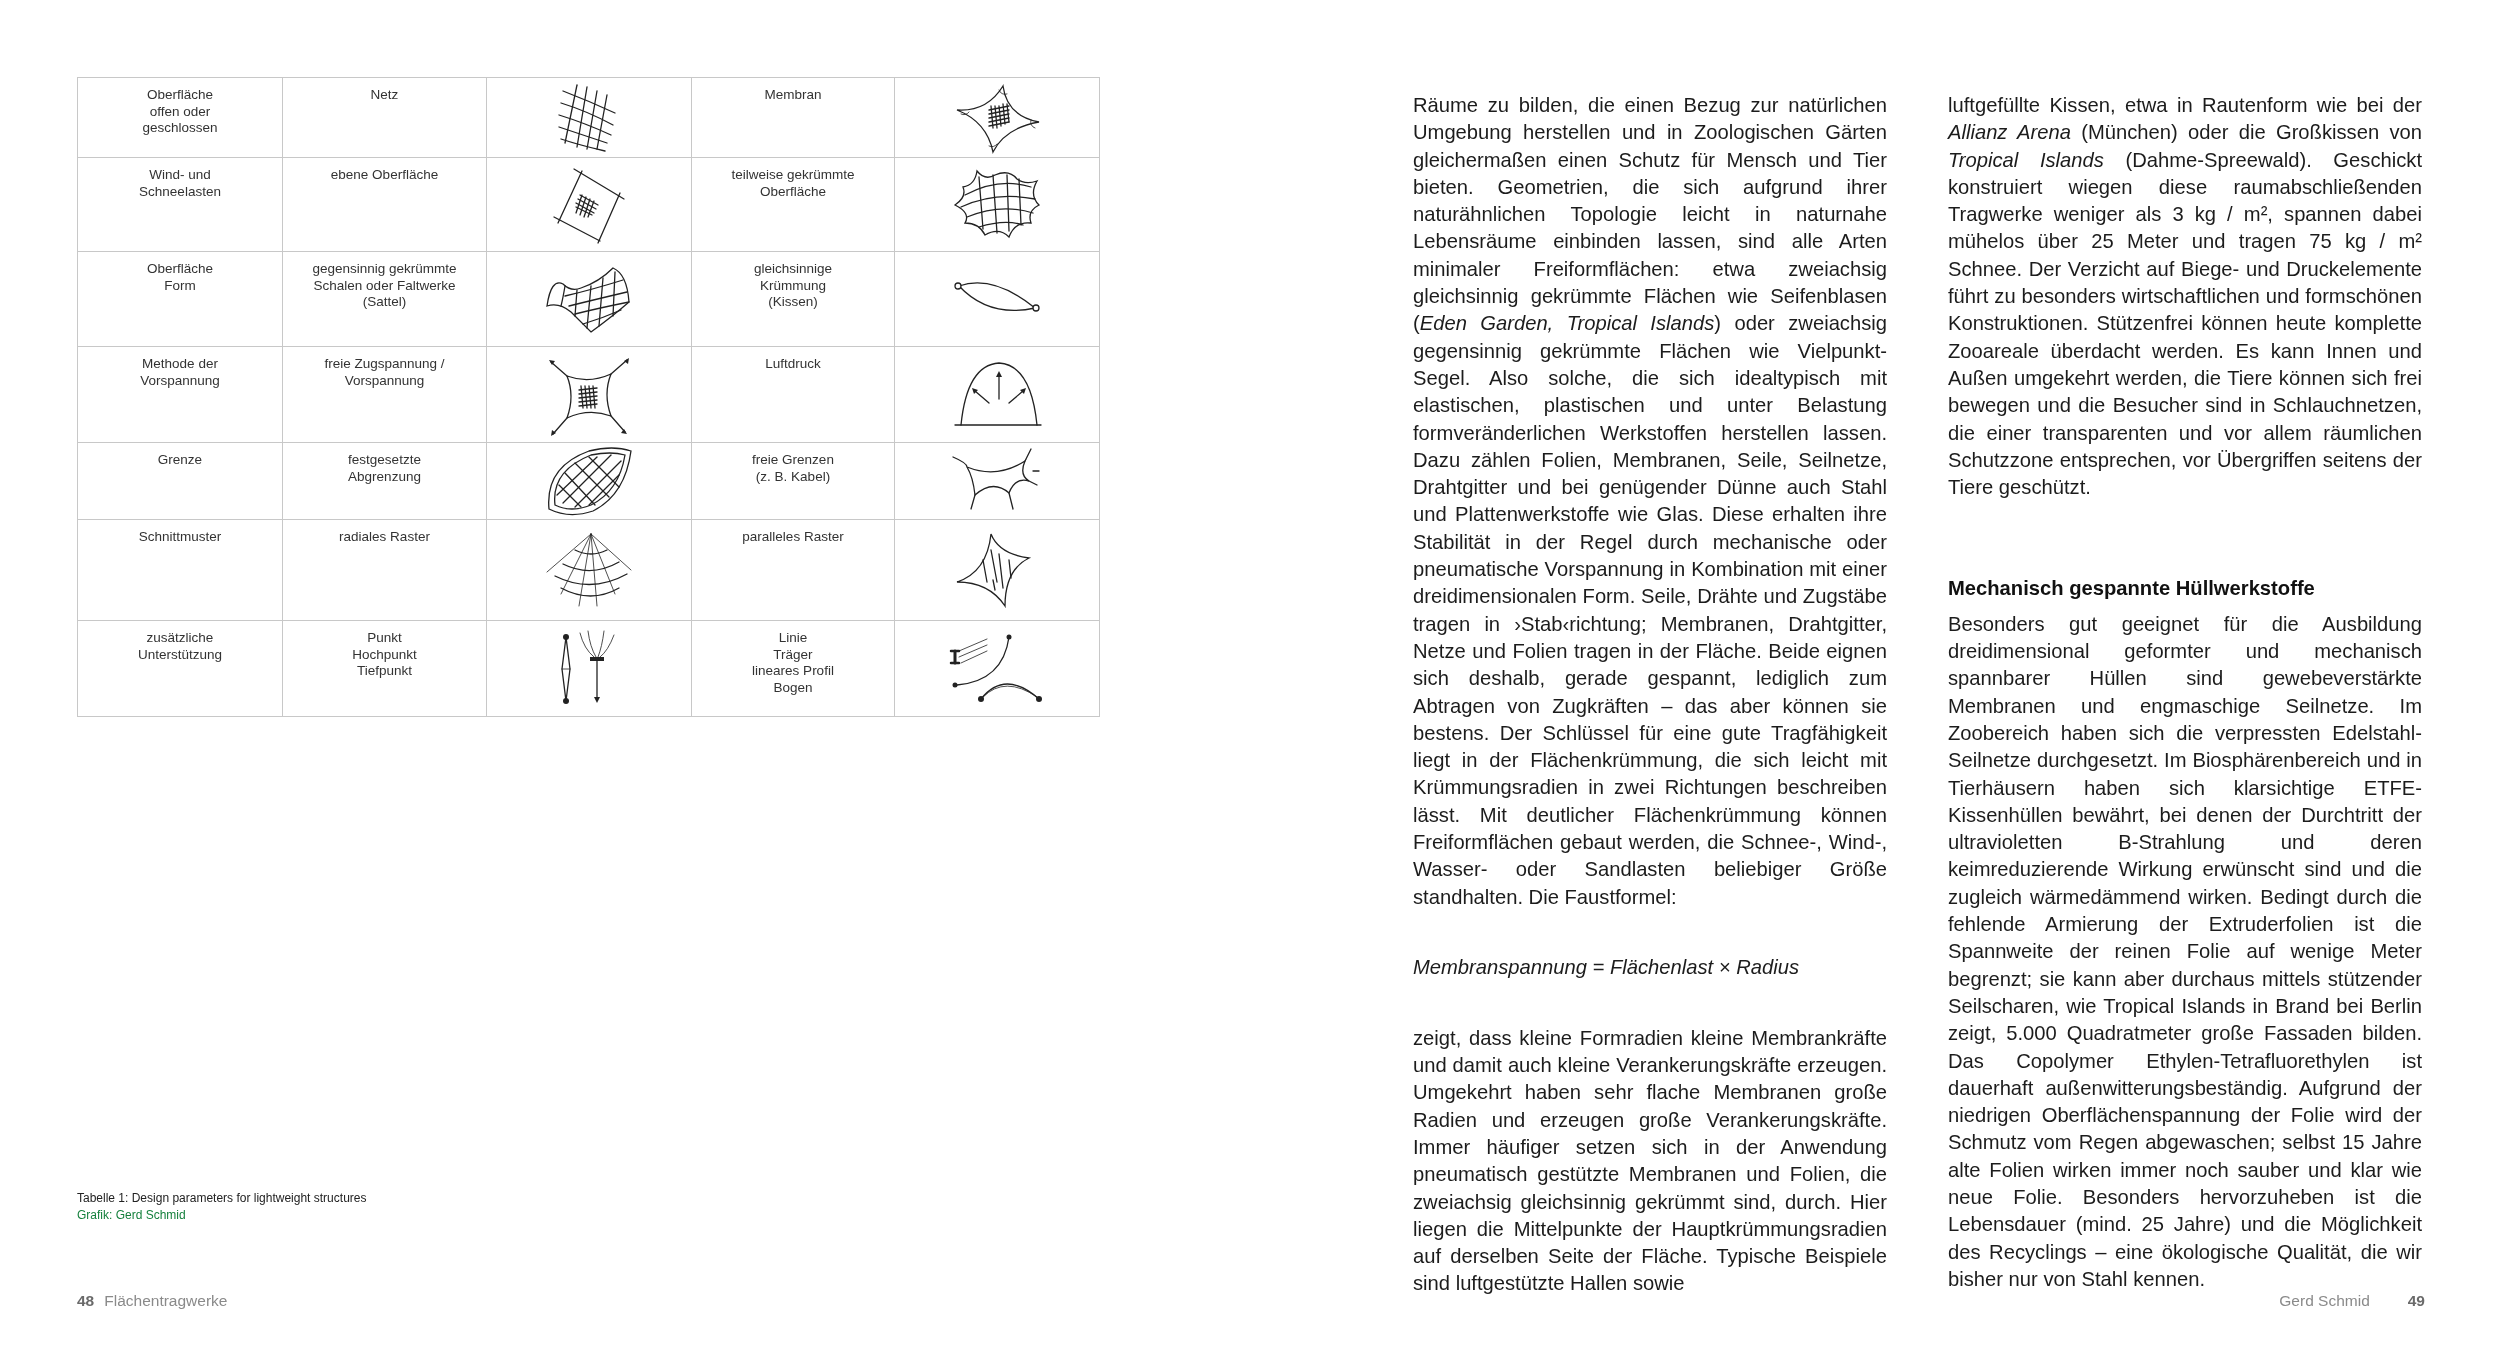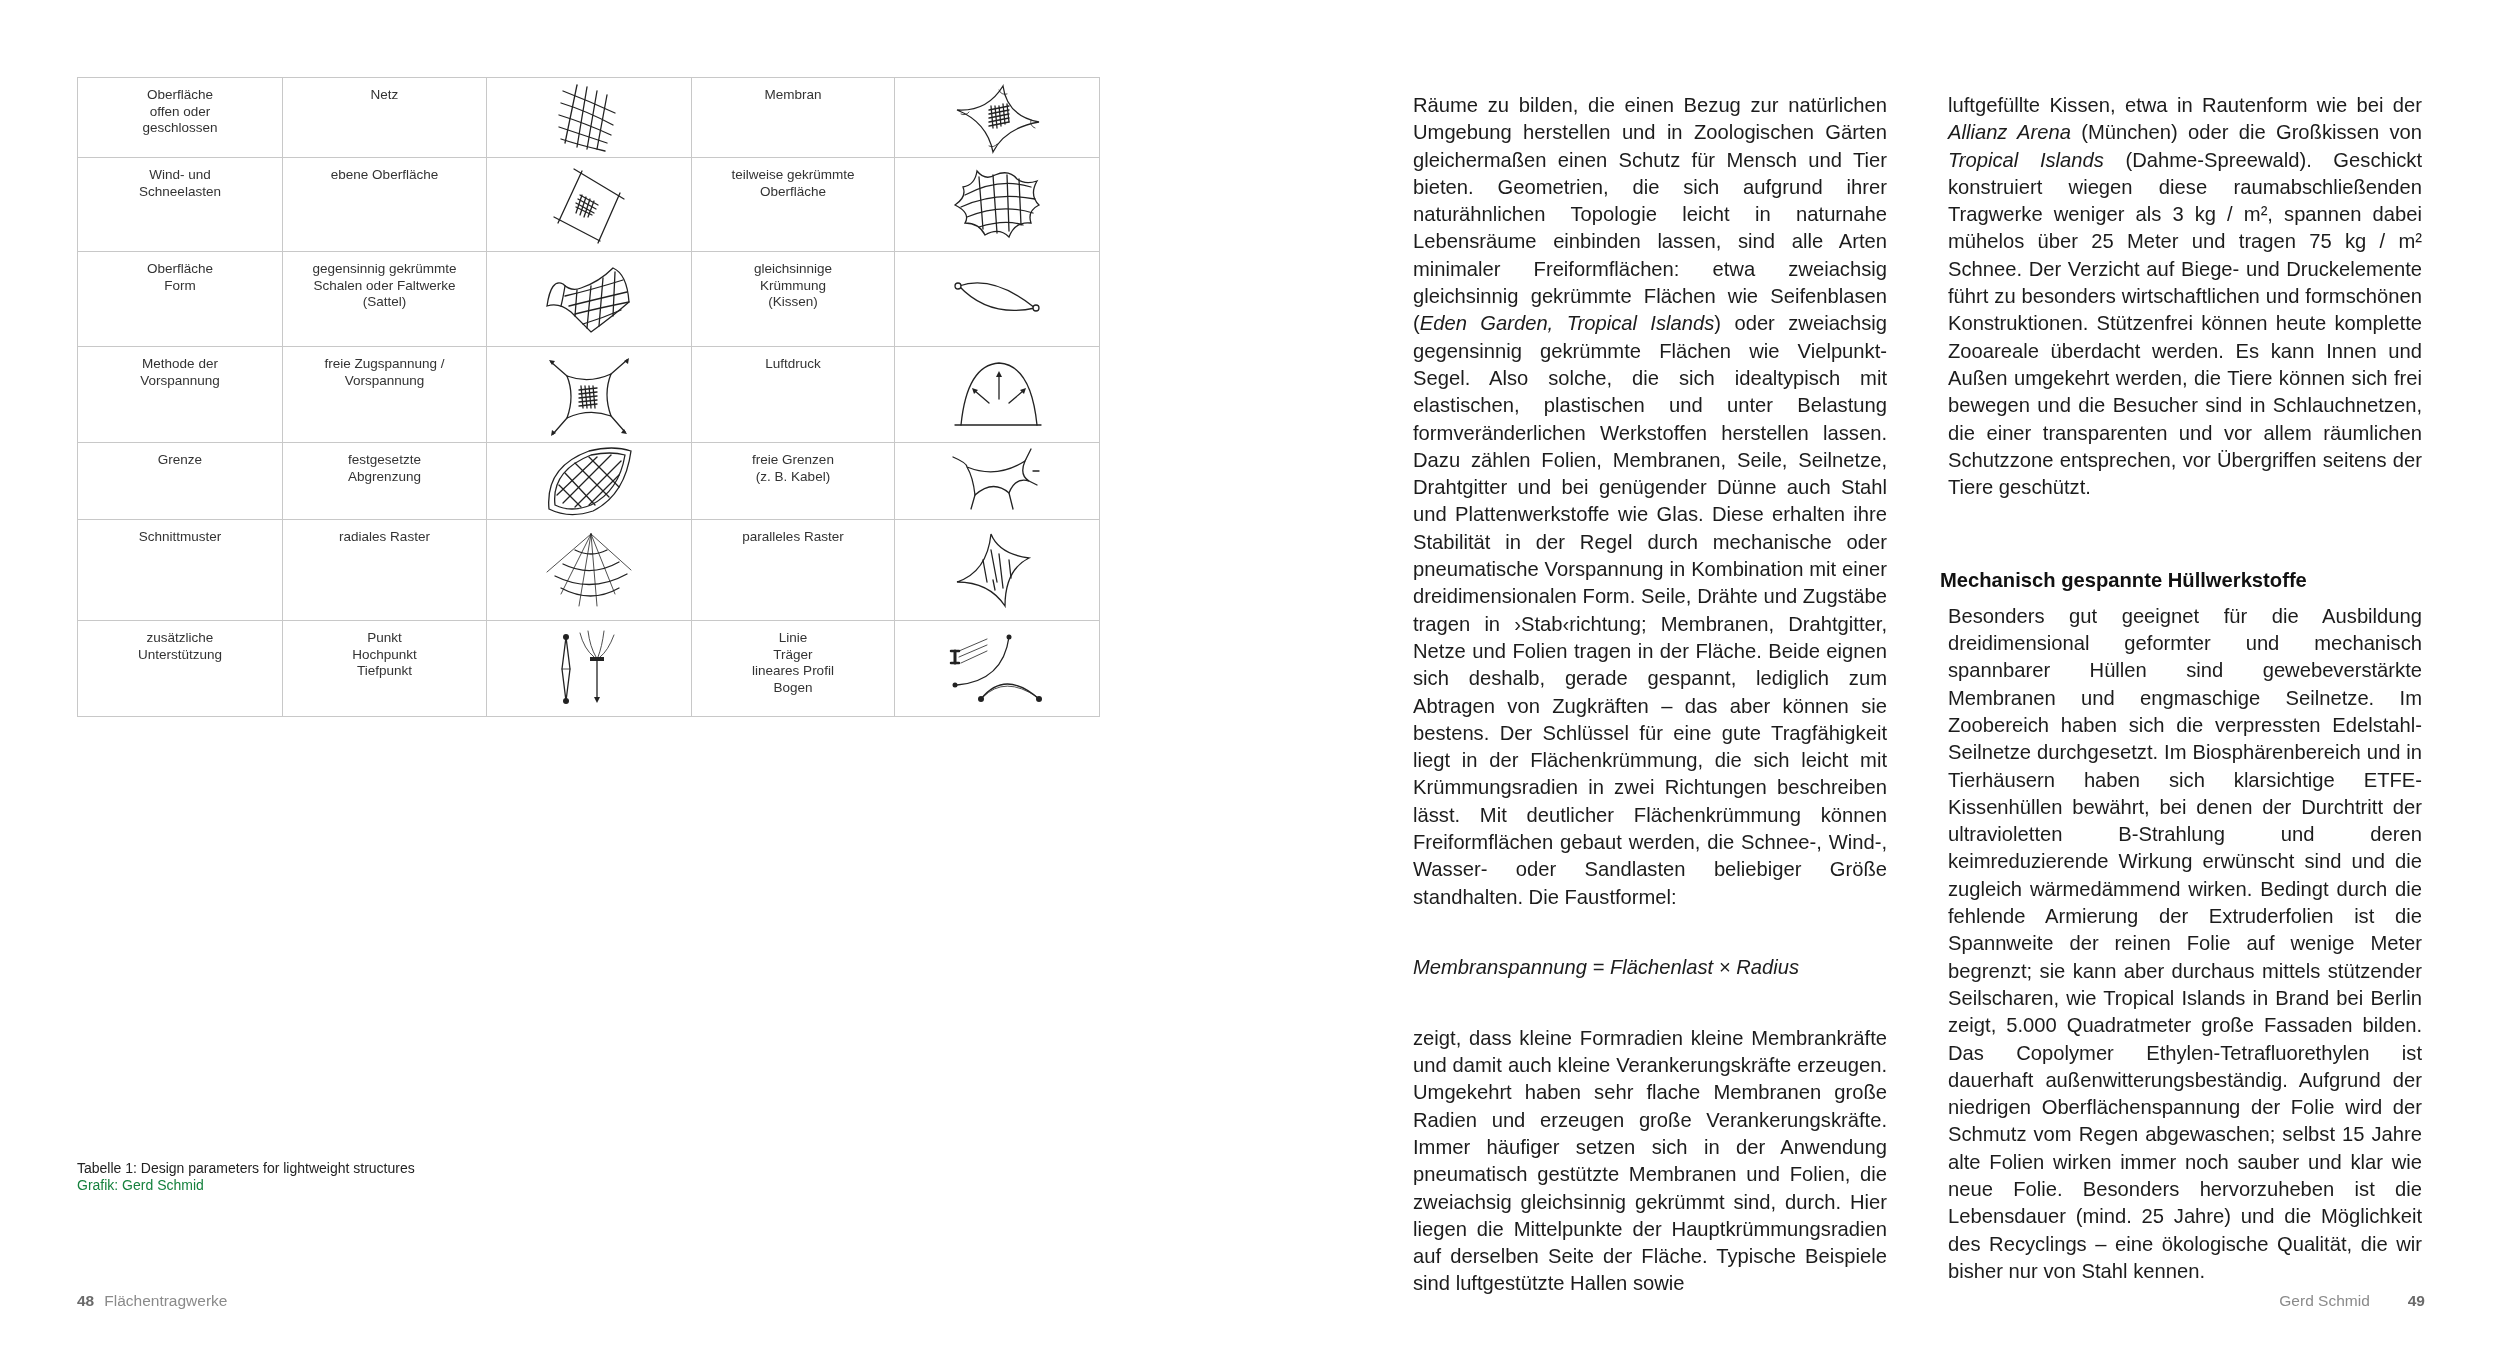--- a/index.html
+++ b/index.html
@@ -15,42 +15,42 @@
   .param-table td { border:1.5px solid #c8c8c8; vertical-align:top; padding:0;
                     font-size:13.5px; line-height:16.5px; color:#333; }
   .param-table td.txt { padding:9px 11px 0 11px; }
   .param-table td.pic { text-align:center; vertical-align:middle; }
   .param-table td .line { display:block; white-space:nowrap;text-align:center; }
   .param-table svg { display:block; margin:0 auto; }
   .param-table svg * { fill:none; stroke:#222; stroke-width:1.3; stroke-linecap:round; }
   .param-table svg .fill { fill:#222; stroke:none; }
   .param-table svg .thin { stroke-width:0.8; }
 
-  .caption { position:absolute; left:77px; top:1160px; font-size:14px; line-height:17px; }
+  .caption { position:absolute; left:77px; top:1190px; font-size:12px; line-height:17px; }
   .caption .title { color:#222; display:block; }
   .caption .credit { color:#15803d; display:block; }
 
   .footer { position:absolute; top:1292px; font-size:15.5px; line-height:18px; }
   .footer-left { left:77px; }
   .footer-right { right:75px; text-align:right; }
   .folio { font-weight:bold; color:#6a6a6a; }
   .running { color:#8a8a8a; }
   .footer-left .running { margin-left:10px; }
   .footer-right .running { margin-right:38px; }
 
   
   .col { position:absolute; top:84px; width:490px; font-size:20.2px; line-height:27.3px;
          color:#1c1c1c; }
   .col-1 { left:155px; }
   .col-2 { left:690px; width:490px; }
   .col p { margin:8px; text-align:justify; text-align-last:left; hyphens:manual; }
   .col .gap2 { height:54.6px; }
   .col .gap1 { height:27.3px; }
   .col .formula { font-style:italic; text-align:left; }
-  .col h3 { margin:0; font-size:20.2px; line-height:27.3px; font-weight:bold; color:#111; }
+  .col h3 { margin:8px; font-size:20.2px; line-height:27.3px; font-weight:bold; color:#111; }
   .col em { font-style:italic; }
 </style>
 </head>
 <body>
 
 <div class="page page-left">
 
   <table class="param-table">
     <colgroup>
       <col style="width:205px">

